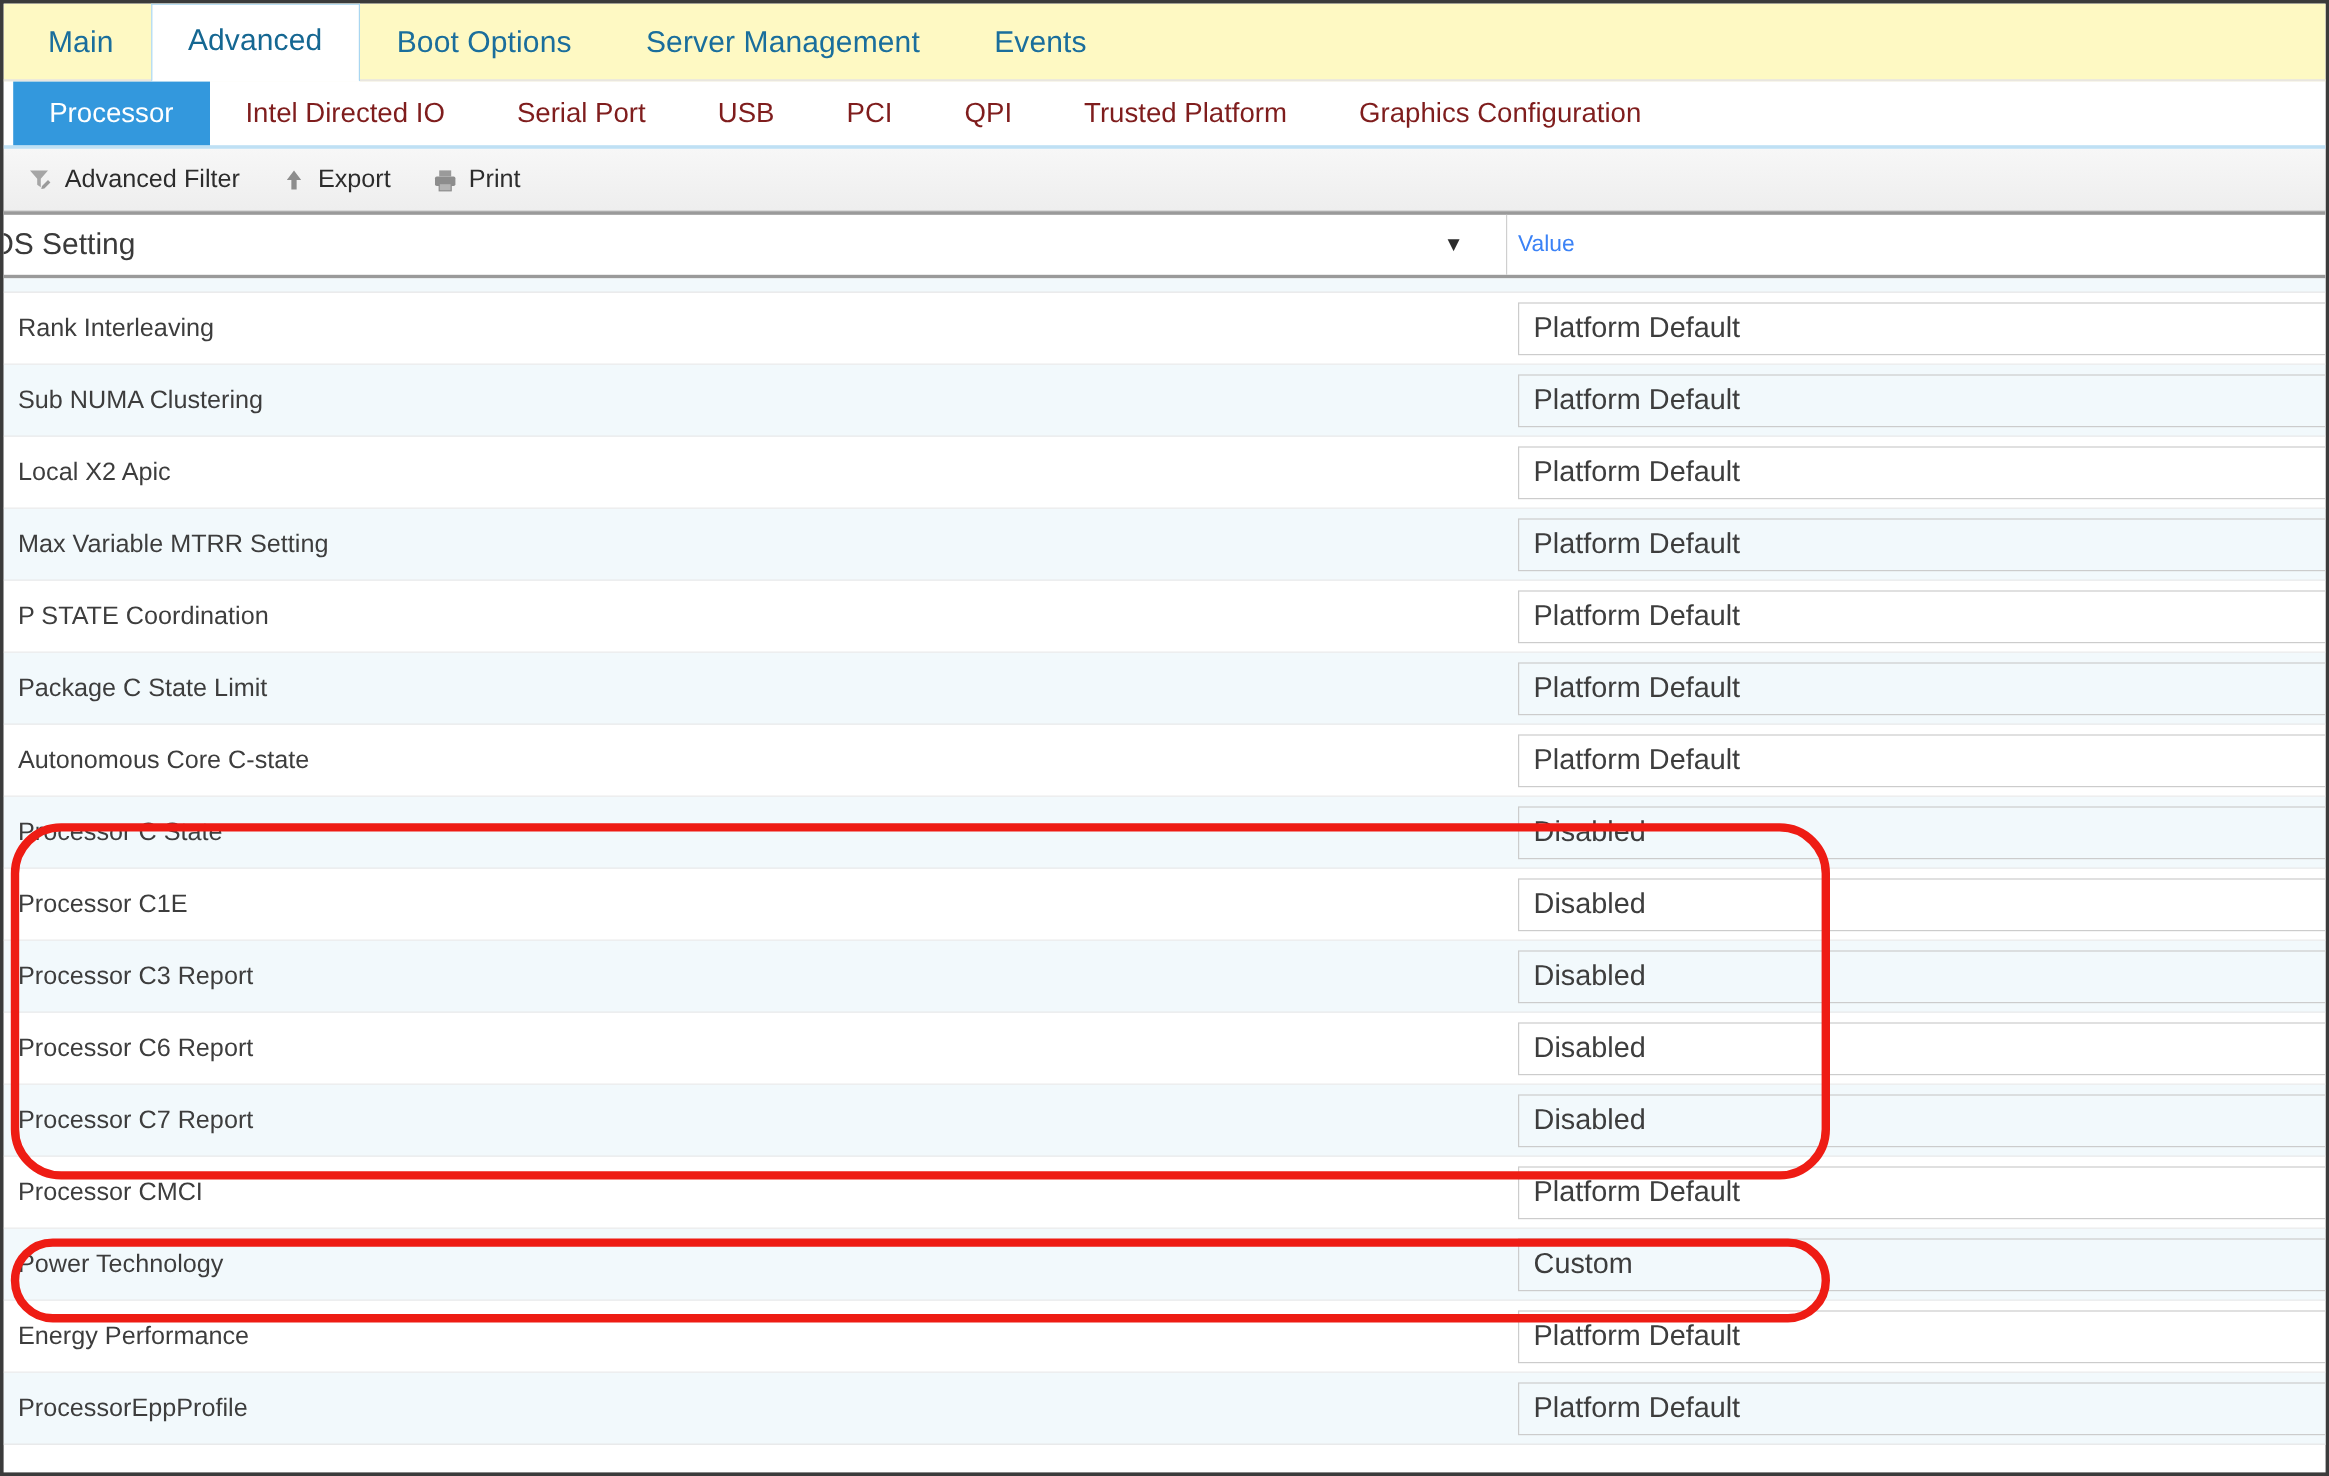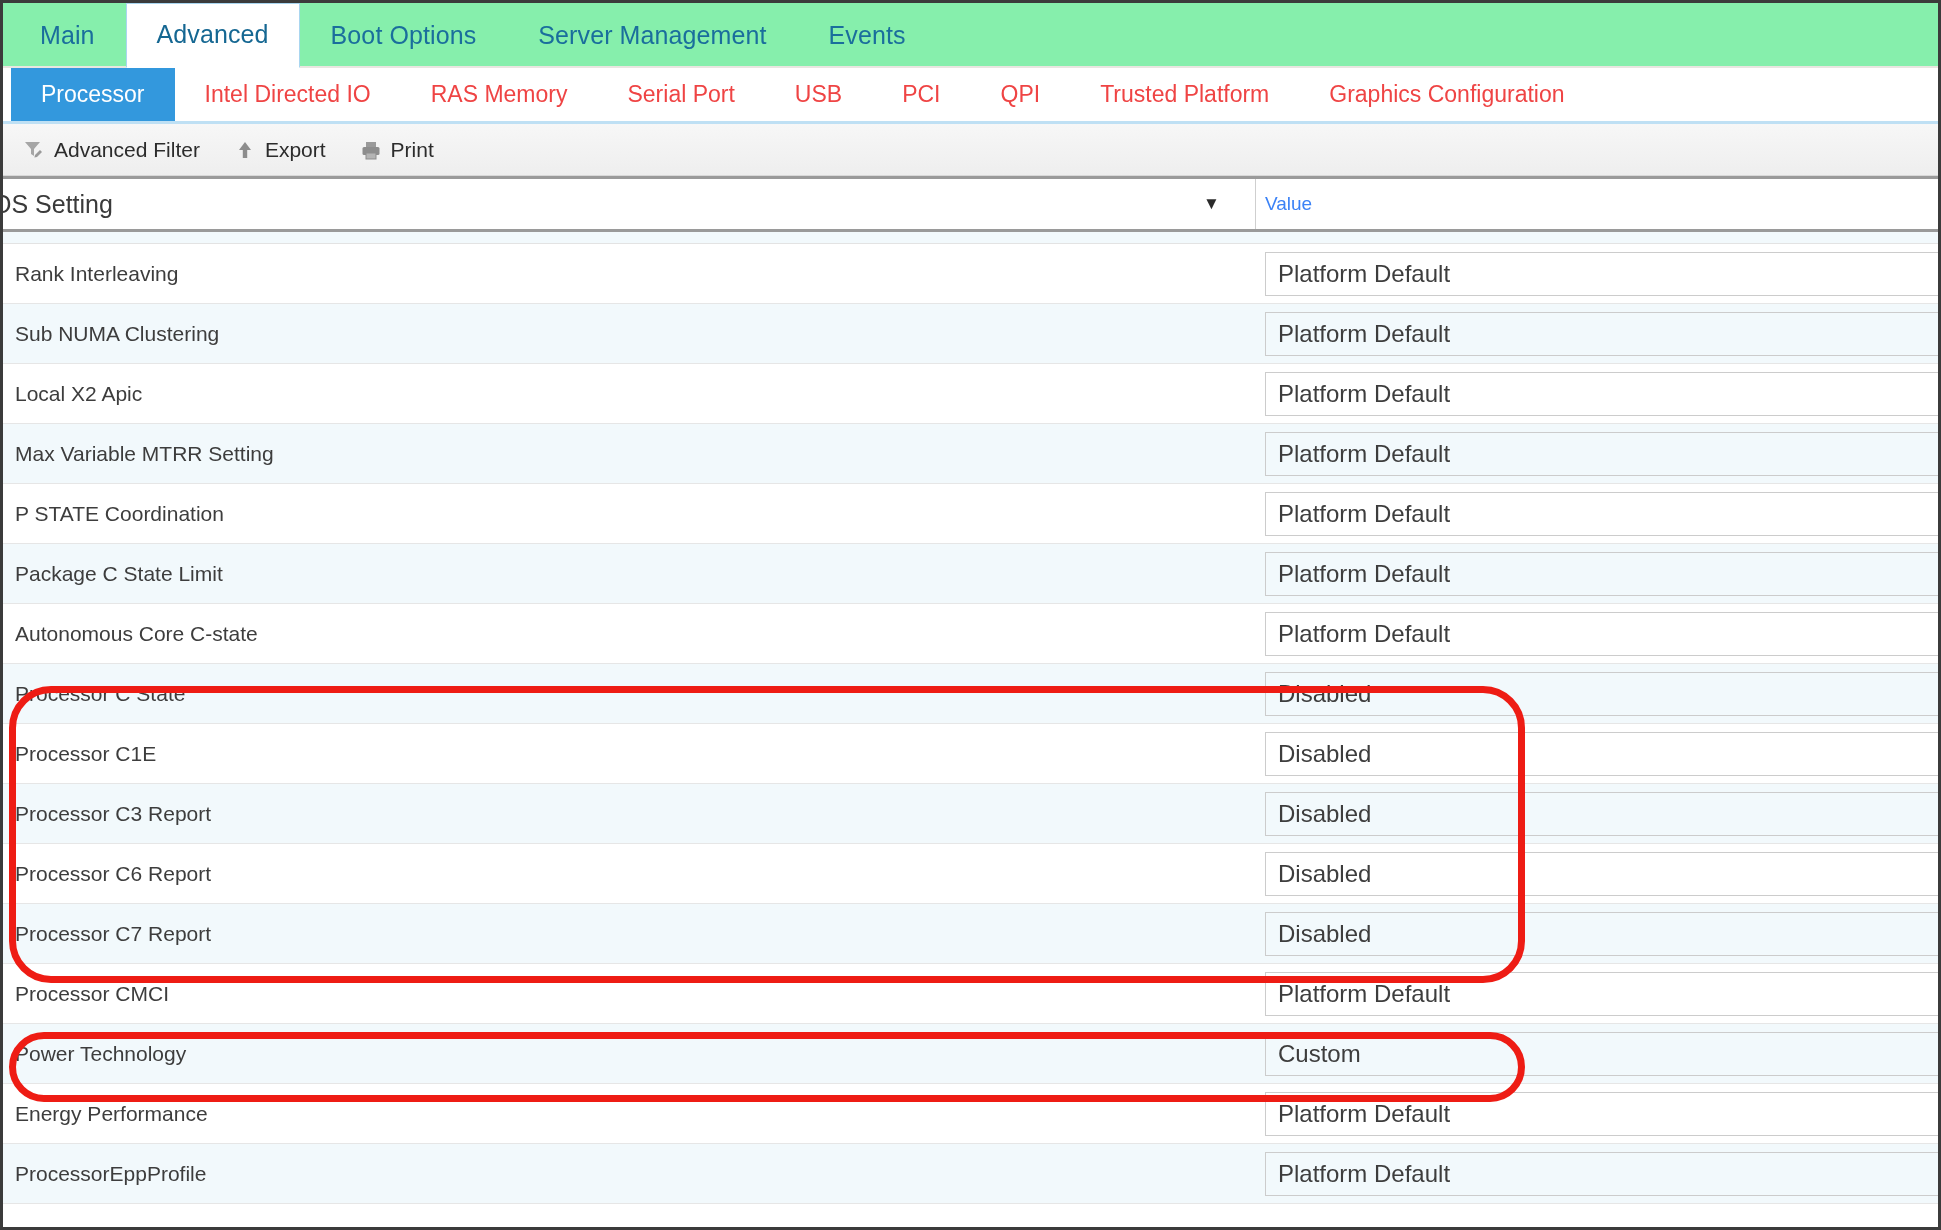--- a/index.html
+++ b/index.html
@@ -16,21 +16,21 @@
     height: 1230px;
     background: #ffffff;
     border: 3px solid #3b3b3b;
     overflow: hidden;
   }
 
   
   .top-tabbar {
     position: relative;
     height: 65px;
-    background: #86efac;
+    background: #fef9c3;
     display: flex;
     align-items: stretch;
     padding-left: 6px;
     border-bottom: 2px solid #e9e6e0;
   }
   .top-tab {
     display: flex;
     align-items: center;
     justify-content: center;
     padding: 0 30px;
@@ -61,21 +61,21 @@
     align-items: stretch;
     padding-left: 8px;
     border-bottom: 3px solid #bfe0f4;
   }
   .sub-tab {
     display: flex;
     align-items: center;
     justify-content: center;
     padding: 0 30px;
     font-size: 23px;
-    color: #ef4444;
+    color: #7f1d1d;
     white-space: nowrap;
     cursor: pointer;
   }
   .sub-tab.active {
     background: #3398dd;
     color: #ffffff;
     font-weight: normal;
   }
 
   
@@ -200,21 +200,20 @@
       <div class="top-tab">Main</div>
       <div class="top-tab active">Advanced</div>
       <div class="top-tab">Boot Options</div>
       <div class="top-tab">Server Management</div>
       <div class="top-tab">Events</div>
     </div>
 
   <div class="sub-tabbar" id="sub-tabbar">
       <div class="sub-tab active">Processor</div>
       <div class="sub-tab">Intel Directed IO</div>
-      <div class="sub-tab">RAS Memory</div>
       <div class="sub-tab">Serial Port</div>
       <div class="sub-tab">USB</div>
       <div class="sub-tab">PCI</div>
       <div class="sub-tab">QPI</div>
       <div class="sub-tab">Trusted Platform</div>
       <div class="sub-tab">Graphics Configuration</div>
     </div>
 
   <div class="toolbar">
     <div class="tb-btn">

